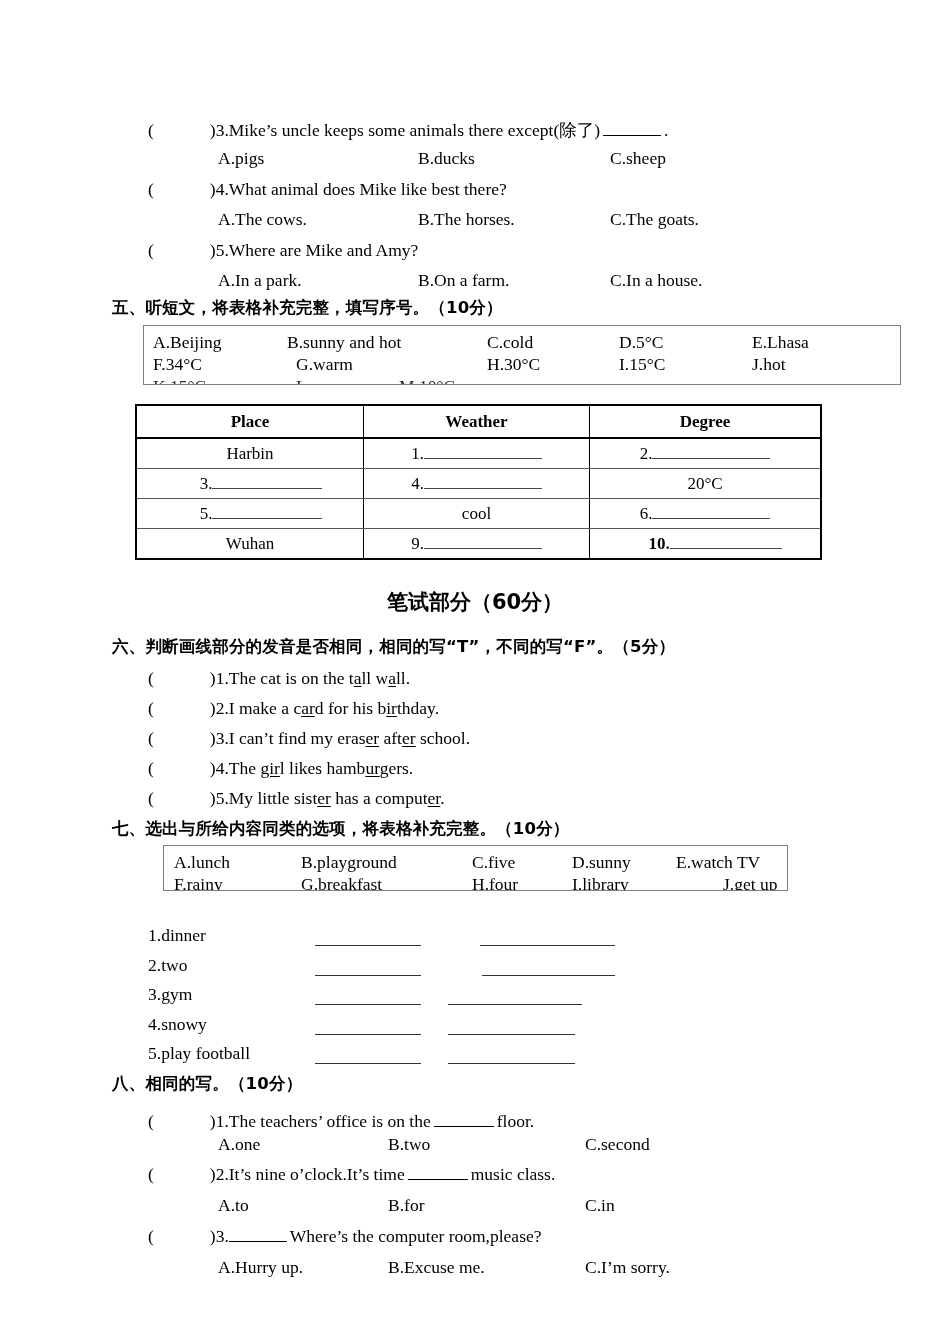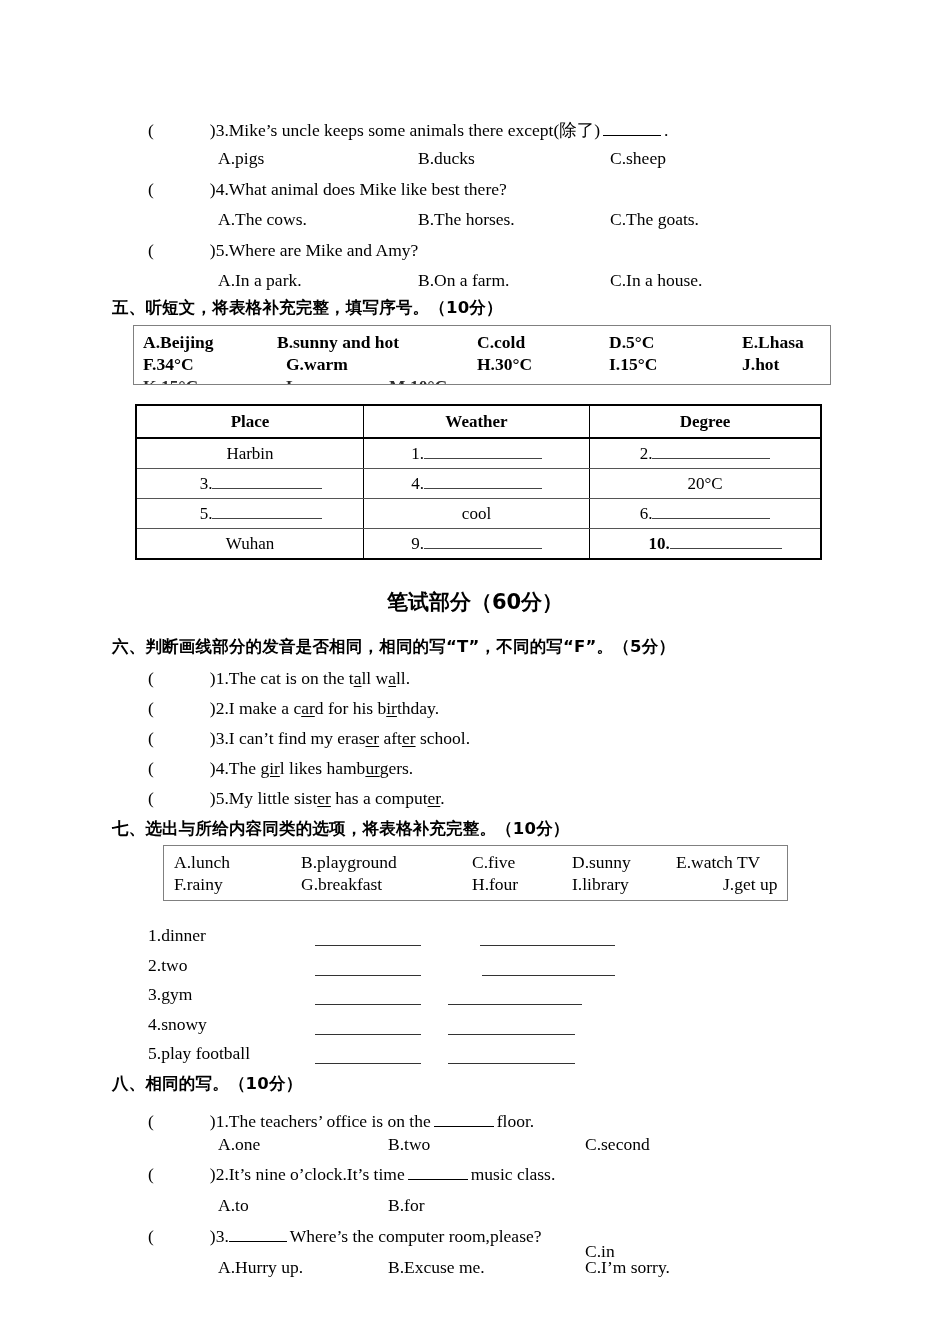--- a/index.html
+++ b/index.html
@@ -141,21 +141,21 @@
 
   <div class="abs qrow en" style="top:240px;">
     <span class="paren">(<span class="brk"></span>)</span><span>5.</span><span>Where are Mike and Amy?</span>
   </div>
   <div class="abs optrow en opt-a" style="top:270px;">A.In a park.</div>
   <div class="abs optrow en opt-b" style="top:270px;">B.On a farm.</div>
   <div class="abs optrow en opt-c" style="top:270px;">C.In a house.</div>
 
   <div class="abs cn" style="left:112px; top:297px;">五、听短文，将表格补充完整，填写序号。（10分）</div>
 
-  <div class="wordbank" style="left:133px; top:325px; width:698px; height:60px;font-weight:bold;">
+  <div class="wordbank" style="left:143px; top:325px; width:758px; height:60px;">
     <div class="wb-line en" style="left:9px;  top:6px;">A.Beijing</div>
     <div class="wb-line en" style="left:143px;top:6px;">B.sunny and hot</div>
     <div class="wb-line en" style="left:343px;top:6px;">C.cold</div>
     <div class="wb-line en" style="left:475px;top:6px;">D.5°C</div>
     <div class="wb-line en" style="left:608px;top:6px;">E.Lhasa</div>
 
     <div class="wb-line en" style="left:9px;  top:28px;">F.34°C</div>
     <div class="wb-line en" style="left:152px;top:28px;">G.warm</div>
     <div class="wb-line en" style="left:343px;top:28px;">H.30°C</div>
     <div class="wb-line en" style="left:475px;top:28px;">I.15°C</div>
@@ -213,21 +213,21 @@
   </div>
   <div class="abs qrow en" style="top:758px;">
     <span class="paren">(<span class="brk"></span>)</span><span>4.</span><span>The <span class="ul">gir</span>l likes hamb<span class="ul">ur</span>gers.</span>
   </div>
   <div class="abs qrow en" style="top:788px;">
     <span class="paren">(<span class="brk"></span>)</span><span>5.</span><span>My little sist<span class="ul">er</span> has a comput<span class="ul">er</span>.</span>
   </div>
 
   <div class="abs cn" style="left:112px; top:818px;">七、选出与所给内容同类的选项，将表格补充完整。（10分）</div>
 
-  <div class="wordbank" style="left:163px; top:845px; width:625px; height:56px;text-decoration:underline;">
+  <div class="wordbank" style="left:163px; top:845px; width:625px; height:46px;text-decoration:underline;">
     <div class="wb-line en" style="left:10px; top:6px;">A.lunch</div>
     <div class="wb-line en" style="left:137px;top:6px;">B.playground</div>
     <div class="wb-line en" style="left:308px;top:6px;">C.five</div>
     <div class="wb-line en" style="left:408px;top:6px;">D.sunny</div>
     <div class="wb-line en" style="left:512px;top:6px;">E.watch TV</div>
 
     <div class="wb-line en" style="left:10px; top:28px;">F.rainy</div>
     <div class="wb-line en" style="left:137px;top:28px;">G.breakfast</div>
     <div class="wb-line en" style="left:308px;top:28px;">H.four</div>
     <div class="wb-line en" style="left:408px;top:28px;">I.library</div>
@@ -261,21 +261,21 @@
   </div>
   <div class="abs optrow en opt-a" style="top:1134px;">A.one</div>
   <div class="abs optrow en opt-b-nar" style="top:1134px;">B.two</div>
   <div class="abs optrow en opt-c-nar" style="top:1134px;">C.second</div>
 
   <div class="abs qrow en" style="top:1164px;">
     <span class="paren">(<span class="brk"></span>)</span><span>2.</span><span>It’s nine o’clock.It’s time</span><span class="blank-inline" style="width:60px;"></span><span>music class.</span>
   </div>
   <div class="abs optrow en opt-a" style="top:1195px;">A.to</div>
   <div class="abs optrow en opt-b-nar" style="top:1195px;">B.for</div>
-  <div class="abs optrow en opt-c-nar" style="top:1241px;">C.in</div>
+  <div class="abs optrow en opt-c-nar" style="top:1195px;">C.in</div>
 
   <div class="abs qrow en" style="top:1226px;">
     <span class="paren">(<span class="brk"></span>)</span><span>3.</span><span class="blank-inline" style="width:58px; margin-left:0;"></span><span>Where’s the computer room,please?</span>
   </div>
   <div class="abs optrow en opt-a" style="top:1257px;">A.Hurry up.</div>
   <div class="abs optrow en opt-b-nar" style="top:1257px;">B.Excuse me.</div>
   <div class="abs optrow en opt-c-nar" style="top:1257px;">C.I’m sorry.</div>
 
 </div>
 

